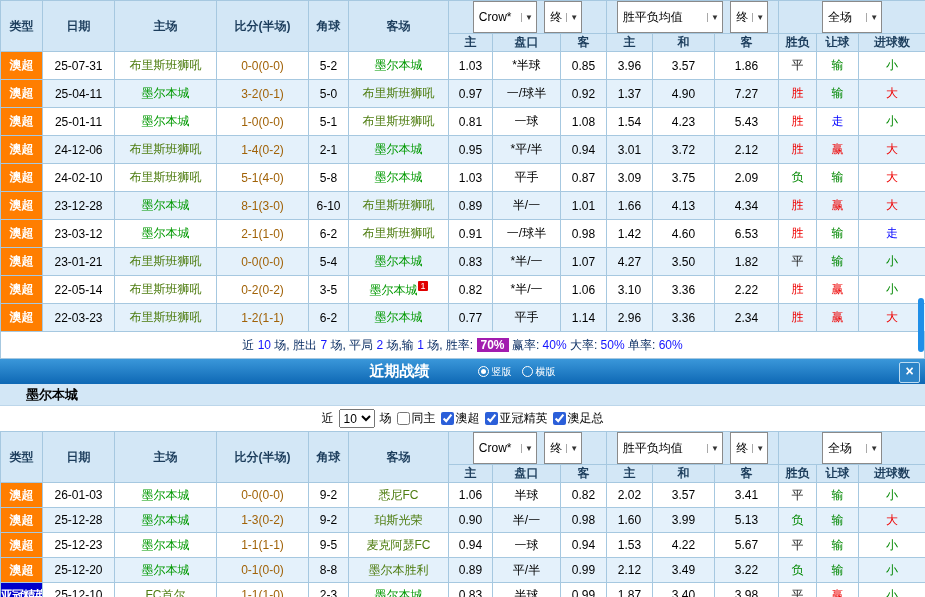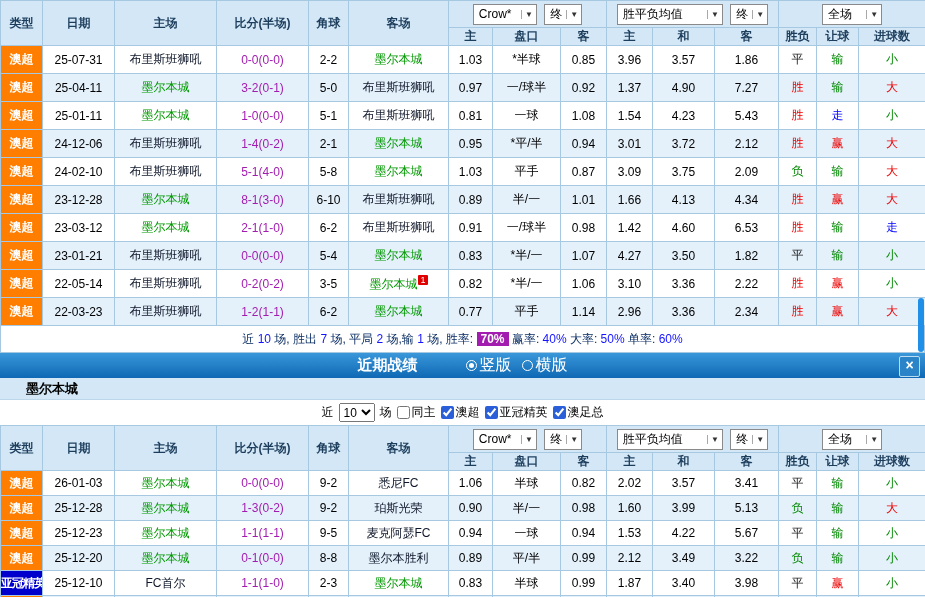--- a/index.html
+++ b/index.html
@@ -12,42 +12,42 @@
   .grid th{background:#d3e7f6;color:#1c3d5c;font-weight:bold}
   .grid tr.h1 th{height:26px}
   .grid tr.h2 th{height:15px;font-size:12px}
   .t1 tbody td{height:27px}
   .t2 tbody td{height:24px}
   .grid tbody tr:nth-child(even){background:#e4f1fb}
   .lg{font-weight:bold;font-size:11px}
   .lg-orange{background:#ff7e00;color:#fff}
   .lg-blue{background:#0000cc;color:#fff;font-size:10px;letter-spacing:-1px}
   .team-green{color:#009900}
-  .team-dark{color:#0f172a}
-  .score{color:#a21caf}
+  .team-dark{color:#4d7c0f}
+  .score{color:#a16207}
   .c-red{color:#ee0000}
   .c-green{color:#008800}
   .c-blue{color:#0000ff}
   .c-dark{color:#1a1a1a}
   .badge{background:#e00000;color:#fff;font-size:9px;line-height:10px;padding:0 2px;margin-left:1px;vertical-align:super;border-radius:1px}
   .badge:empty{display:none}
   .sel{display:inline-flex;align-items:center;justify-content:space-between;background:#fff;border:1px solid #8a8a8a;
-       height:21px;padding:0 3px 0 5px;box-sizing:border-box;font-size:12px;font-weight:normal;color:#000;
+       height:32px;padding:0 3px 0 5px;box-sizing:border-box;font-size:12px;font-weight:normal;color:#000;
        vertical-align:middle;cursor:pointer;margin:0 2px}
   .sel .arr{font-size:8px;color:#333;border-left:1px solid #a8a8a8;padding-left:3px;margin-left:3px}
   .w64{width:64px}.w38{width:38px}.w106{width:106px}.w60{width:60px}
   .summary{height:26px;line-height:26px;text-align:center;border:1px solid #a6c8e0;border-top:none;background:#fff;font-size:12px}
   .summary .t{color:#0b2e63}
   .summary .n{color:#1414ff}
   .summary .pct{background:#a21caf;color:#fff;padding:0 4px;font-weight:bold}
   .titlebar{height:25px;background:linear-gradient(#3a97da,#0e68b4);display:flex;align-items:center;justify-content:center;position:relative;color:#fff}
   .tb-title{font-size:15px;font-weight:bold;margin-right:38px}
   .radio{width:11px;height:11px;border:1px solid #fff;border-radius:50%;display:inline-block;box-sizing:border-box;position:relative;margin:0 3px 0 10px;vertical-align:-1px;cursor:pointer}
   .radio.on::after{content:"";position:absolute;left:2px;top:2px;right:2px;bottom:2px;background:#fff;border-radius:50%}
-  .radio-label{font-size:16px;cursor:pointer}
+  .radio-label{font-size:10px;cursor:pointer}
   .close-btn{position:absolute;right:5px;top:3px;width:19px;height:19px;border:1px solid #bcdcf2;background:#2b84c8;color:#fff;
              font-weight:bold;line-height:17px;text-align:center;font-size:14px;border-radius:2px;cursor:pointer}
   .teamstrip{height:21px;line-height:21px;background:#d3e7f6;font-weight:bold;font-size:13px;padding-left:26px;border-bottom:1px solid #bcd6ea;box-sizing:content-box}
   .controls{height:25px;display:flex;align-items:center;justify-content:center;gap:5px;background:#fff;font-size:12px}
   .controls select{height:19px;font-size:12px}
   .chk{display:inline-flex;align-items:center;gap:2px;cursor:pointer}
   .chk input{margin:0;accent-color:#2b5fd9;width:13px;height:13px}
   .scroll-thumb{position:absolute;right:1px;top:298px;width:6px;height:54px;background:#1f8fe8;border-radius:3px;cursor:pointer}
 </style>
 </head>
@@ -118,21 +118,21 @@
       <th>进球数</th>
     </tr>
   </thead>
   <tbody>
 
       <tr>
         <td class="lg lg-orange">澳超</td>
         <td>25-07-31</td>
         <td><span class="team-dark">布里斯班狮吼</span></td>
         <td class="score">0-0(0-0)</td>
-        <td>2-2</td>
+        <td>5-2</td>
         <td><span class="team-green">墨尔本城</span></td>
         <td>1.03</td>
         <td>*半球</td>
         <td>0.85</td>
         <td>3.96</td>
         <td>3.57</td>
         <td>1.86</td>
         <td class="c-dark">平</td>
         <td class="c-green">输</td>
         <td class="c-green">小</td>

